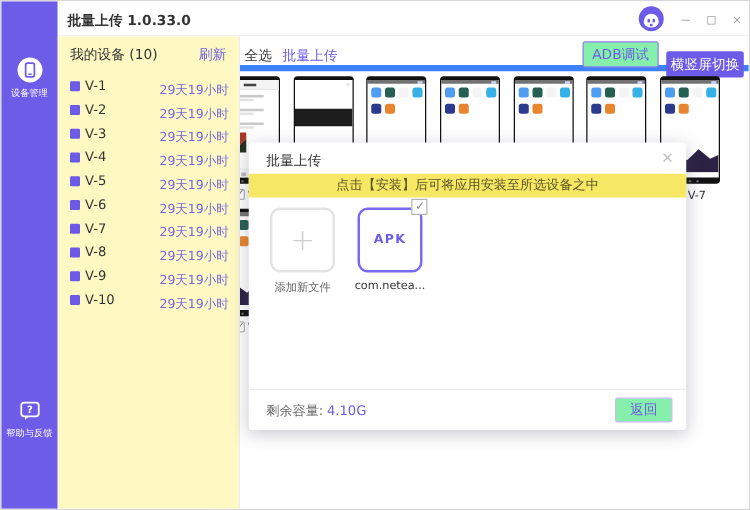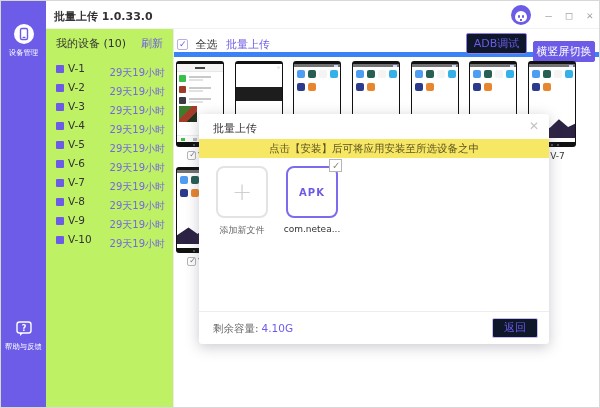--- a/index.html
+++ b/index.html
@@ -17,41 +17,41 @@
   .titlebar { position:absolute; left:45px; top:0; width:555px; height:28px; background:#fff; border-bottom:1px solid #f2f2f2; z-index:5; }
   .app-title { position:absolute; left:8px; top:8px; font-weight:bold; font-size:11px; color:#333; }
   .tb-controls { position:absolute; right:8px; top:0; height:28px; display:flex; align-items:center; gap:14px; }
   .winbtn { color:#a6a6a6; font-size:11px; line-height:1; cursor:pointer; font-family:"DejaVu Sans Mono","Liberation Mono",monospace; }
   .mascot { position:relative; width:20px; height:20px; border-radius:50%; background:#6c5be7; cursor:pointer; }
   .mascot .face { position:absolute; left:4px; top:6px; width:12px; height:11px; background:#fff; border-radius:6px 6px 5px 5px; }
   .mascot .eye { position:absolute; top:4px; width:2px; height:3px; background:#6c5be7; border-radius:1px; }
   .mascot .mouth { position:absolute; left:5px; top:8px; width:2px; height:1.5px; background:#6c5be7; }
 
   
-  .device-panel { position:absolute; left:45px; top:28px; width:128px; bottom:0; background:#bef264; border-right:1px solid #ececec; z-index:4; }
+  .device-panel { position:absolute; left:45px; top:28px; width:146px; bottom:0; background:#fef9c3; border-right:1px solid #ececec; z-index:4; }
   .dp-header { position:relative; height:30px; line-height:30px; padding:0 10px; }
   .dp-title { font-size:11px; color:#333; }
   .dp-refresh { position:absolute; right:10px; top:0; color:#6c5be7; cursor:pointer; }
   .dev-row { position:relative; height:19px; line-height:19px; padding-left:10px; cursor:pointer; }
   .dev-row .sq { display:inline-block; width:8px; height:8px; background:#6c5be7; border-radius:1px; margin-right:4px; vertical-align:-1px; }
   .dev-row .nm { font-size:10.5px; color:#333; }
   .dev-row .tm { position:absolute; right:8px; top:4px; font-size:10px; color:#7466e2; }
 
   
   .main { position:absolute; left:170px; top:28px; right:0; bottom:0; background:#fff; }
   .toolbar { position:absolute; left:0; top:0; right:0; height:28px; border-bottom:5px solid #3b82f6; }
   .chk { display:inline-block; width:11px; height:11px; border:1px solid #b7b0e0; border-radius:2px; background:#fff; position:relative; vertical-align:-2px; cursor:pointer; }
   .chk.on::after { content:"✓"; position:absolute; left:1px; top:-1px; font-size:9px; color:#6c5be7; }
   .chk.gray { border-color:#b5b5b5; }
   .chk.gray.on::after { color:#808080; }
   .tb-select { position:absolute; left:6px; top:8px; }
   .tb-select .t { margin-left:4px; color:#333; cursor:pointer; }
   .tb-upload { position:absolute; left:55px; top:8px; color:#6c5be7; cursor:pointer; }
   .btn { display:inline-block; text-align:center; border-radius:2px; cursor:pointer; font-size:11px; }
-  .btn-outline { border:1px solid #8d7ff0; color:#6c5be7; background:#0f172a; }
+  .btn-outline { border:1px solid #8d7ff0; color:#6c5be7; background:#86efac; }
   .btn-fill { background:#6c5be7; color:#fff; border:1px solid #6c5be7; }
   .tb-adb { position:absolute; right:72px; top:4px; width:61px; height:21px; line-height:19px; }
   .tb-rotate { position:absolute; right:4px; top:12px; width:62px; height:21px; line-height:19px; }
 
   
   .grid { position:absolute; left:0; top:28px; right:0; bottom:0; }
   .thumb { position:absolute; width:48px; background:#111; border-radius:3px; padding:3px 1px 5px 1px; cursor:pointer; }
   .thumb .screen { position:relative; width:100%; height:100%; overflow:hidden; background:#fff; }
   .thumb .nav { position:absolute; left:1px; right:1px; bottom:1px; height:3px; display:flex; justify-content:center; gap:4px; align-items:center; }
   .thumb .nav i { width:2px; height:2px; background:#666; border-radius:50%; }
@@ -105,21 +105,21 @@
   .m-btns { position:absolute; right:11px; top:6px; display:flex; gap:13px; }
   .btn-back { width:46px; height:20px; line-height:18px; border-color:#c7bef4; }
   .btn-install { width:52px; height:20px; line-height:18px; }
 </style>
 </head>
 <body>
 
 <div class="window">
 
   <div class="sidebar">
-    <div class="side-item" style="top:22px;">
+    <div class="side-item" style="top:44px;">
       <span>
         <svg width="22" height="22" viewBox="0 0 22 22">
           <circle cx="11" cy="11" r="10" fill="#ffffff"></circle>
           <rect x="7.5" y="5.5" width="7" height="11" rx="1.5" fill="none" stroke="#6d5ce8" stroke-width="1.4"></rect>
           <rect x="9.5" y="13.8" width="3" height="1.2" rx=".6" fill="#6d5ce8"></rect>
         </svg>
       </span>
       <span class="lbl">设备管理</span>
     </div>
     <div class="side-item" style="top:318px;">

